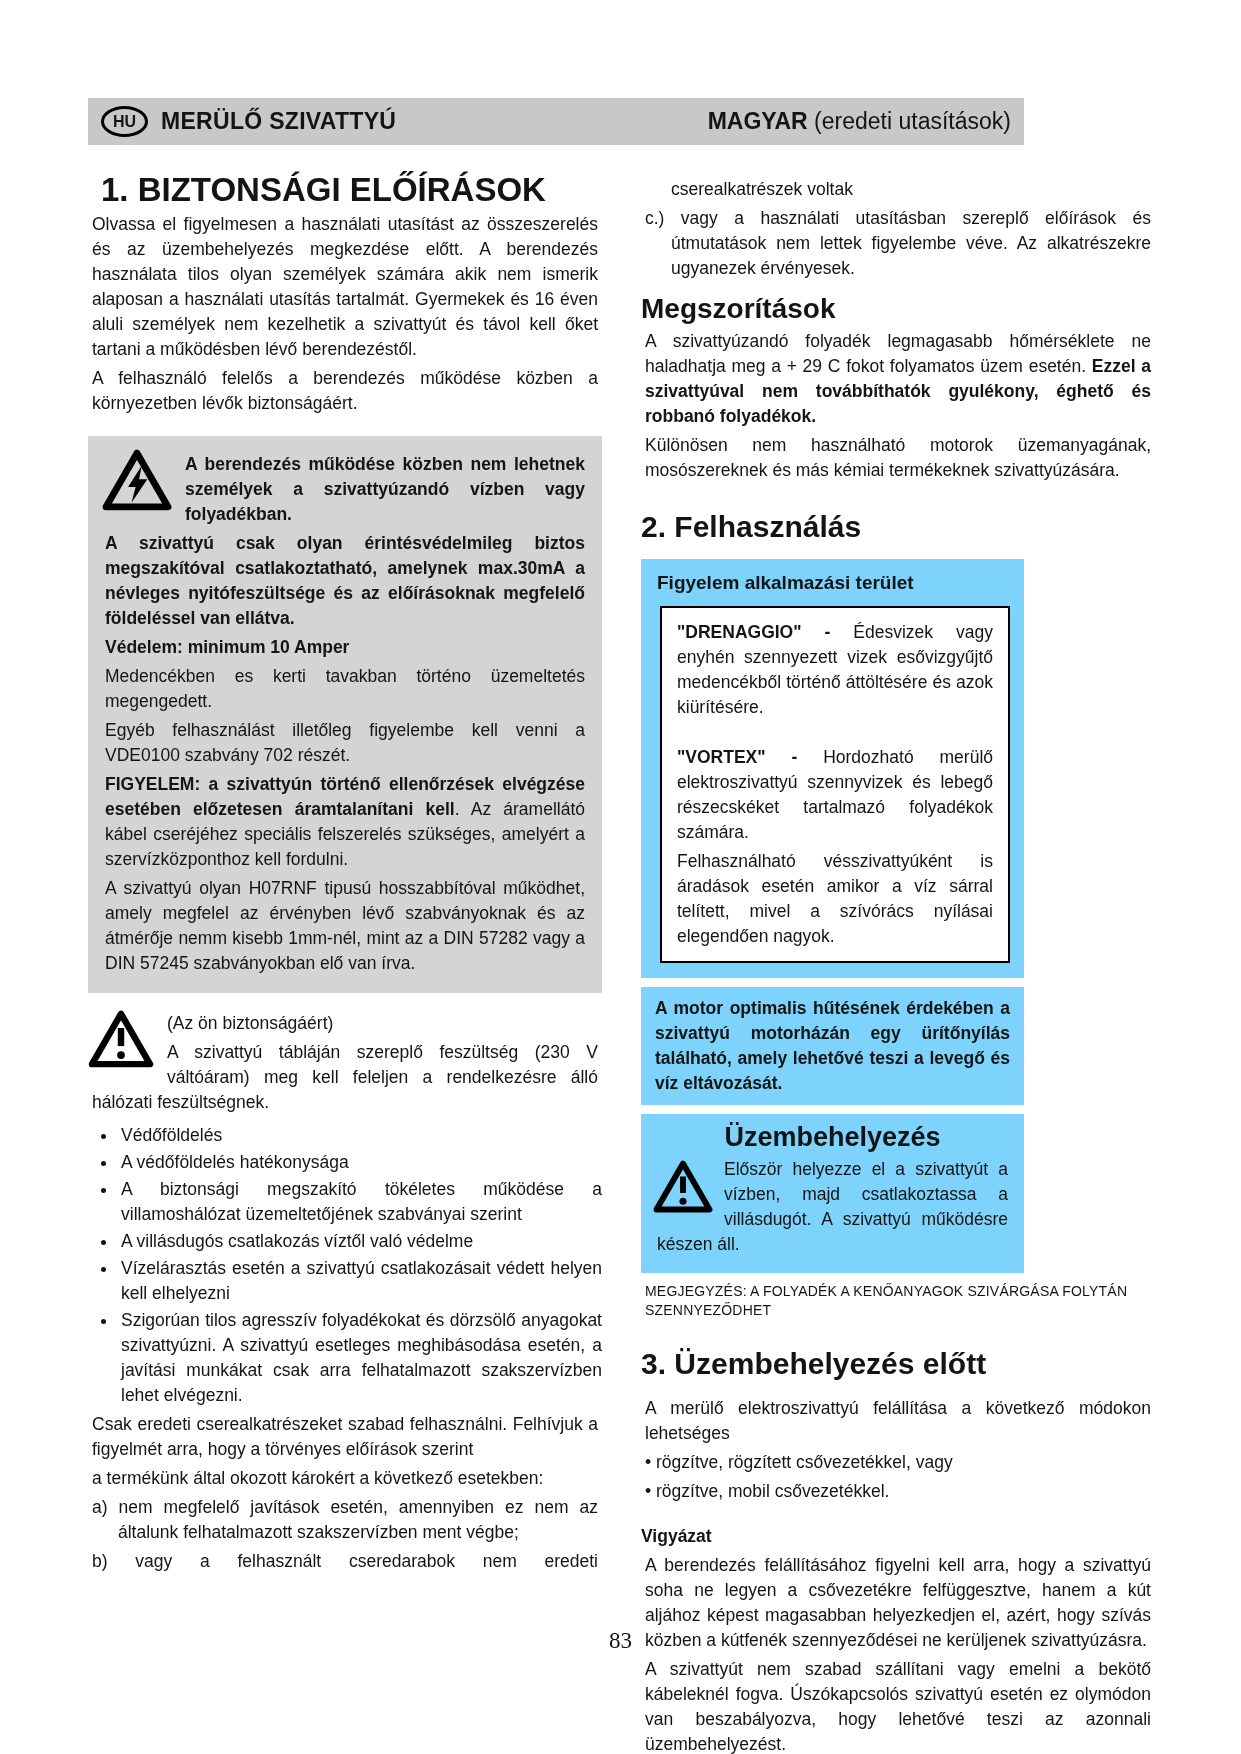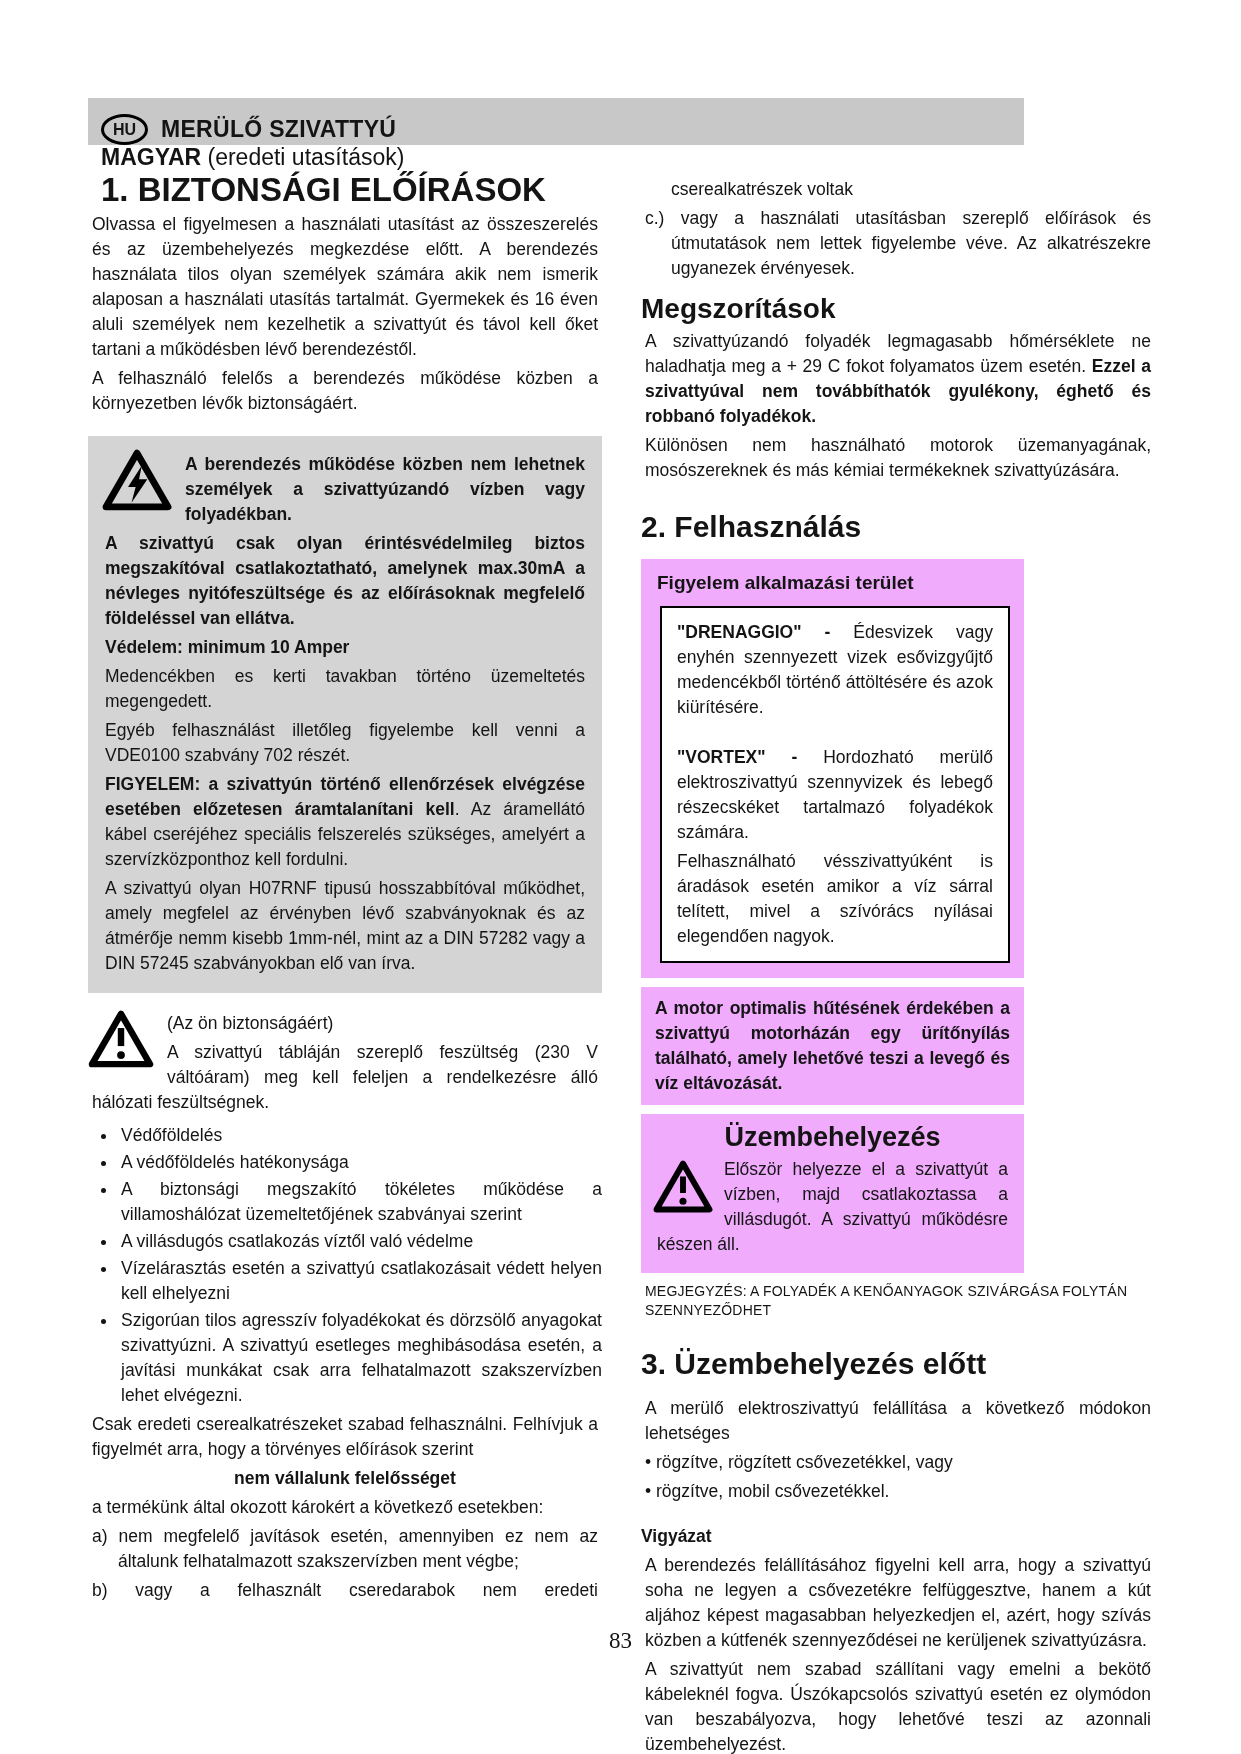--- a/index.html
+++ b/index.html
@@ -7,23 +7,22 @@
   .page {
     width: 1241px; height: 1754px; position: relative; overflow: hidden;
     background: #ffffff; margin: 0 auto;
     font-family: "Liberation Sans", "DejaVu Sans", sans-serif;
     font-size: 17.5px; line-height: 25px; color: #141414;
   }
   .content { padding: 98px 86px 0 88px; }
 
   .header-bar {
     width: 936px; height: 47px; background: #c8c8c8;
-    display: flex; justify-content: space-between;
-    padding: 16px 13px;
-    flex-direction: column;
+    display: flex; align-items: center; justify-content: space-between;
+    padding: 0 13px;
   }
   .header-left { display: flex; align-items: center; gap: 13px; }
   .hu-badge {
     display: inline-flex; align-items: center; justify-content: center;
     width: 47px; height: 31px; border: 3px solid #000; border-radius: 50%;
     font-size: 16px; font-weight: bold; background: transparent;
   }
   .header-title { font-size: 23px; font-weight: bold; letter-spacing: .3px; }
   .header-right { font-size: 23px; }
 
@@ -45,21 +44,21 @@
   .warnbox { background: #d4d4d4; padding: 12px 13px 13px; margin: 20px 0 14px; overflow: hidden; }
   .warnbox .tri { float: left; width: 70px; height: 62px; margin: 1px 13px 4px 1px; }
   .clear { clear: left; }
 
   .safety-note { margin-top: 12px; overflow: hidden; }
   .safety-note .tri { float: left; width: 66px; height: 58px; margin: 3px 13px 2px 0; }
 
   .bullets { margin: 4px 0 2px; padding-left: 30px; }
   .bullets li { text-align: justify; padding-left: 3px; margin: 0 0 2px; }
 
-  .graybox { background: #f0abfc; width: 383px; }
+  .graybox { background: #7dd3fc; width: 383px; }
   .app-box { padding: 11px 14px 15px; margin-top: 12px; }
   .app-label { font-size: 19px; font-weight: bold; margin: 0 0 11px 2px; }
   .inner-box { background: #ffffff; border: 2px solid #000; padding: 8px 11px; margin-left: 5px; }
   .gap-top { margin-top: 25px; }
 
   .motor-box { padding: 9px 14px; margin-top: 9px; font-weight: bold; text-align: justify; }
   .install-box { padding: 5px 12px 12px; margin-top: 9px; overflow: hidden; }
   .install-heading { font-size: 27px; line-height: 32px; font-weight: bold; text-align: center; margin: 2px 0 3px; }
   .install-box .tri { float: left; width: 60px; height: 53px; margin: 4px 11px 2px 0; }
 
@@ -124,21 +123,20 @@
         <ul class="bullets">
           <li>Védőföldelés</li>
           <li>A védőföldelés hatékonysága</li>
           <li>A biztonsági megszakító tökéletes működése a villamoshálózat üzemeltetőjének szabványai szerint</li>
           <li>A villásdugós csatlakozás víztől való védelme</li>
           <li>Vízelárasztás esetén a szivattyú csatlakozásait védett helyen kell elhelyezni</li>
           <li>Szigorúan tilos agresszív folyadékokat és dörzsölő anyagokat szivattyúzni. A szivattyú esetleges meghibásodása esetén, a javítási munkákat csak arra felhatalmazott szakszervízben lehet elvégezni.</li>
         </ul>
 
         <p class="just">Csak eredeti cserealkatrészeket szabad felhasználni. Felhívjuk a figyelmét arra, hogy a törvényes előírások szerint</p>
-        <p class="center bold">nem vállalunk felelősséget</p>
         <p class="just">a termékünk által okozott károkért a következő esetekben:</p>
         <p class="hang">a) nem megfelelő javítások esetén, amennyiben ez nem az általunk felhatalmazott szakszervízben ment végbe;</p>
         <p class="hang stretch">b) vagy a felhasznált cseredarabok nem eredeti</p>
       </div>
 
       <div class="col">
         <p class="indent">cserealkatrészek voltak</p>
         <p class="hang">c.) vagy a használati utasításban szereplő előírások és útmutatások nem lettek figyelembe véve. Az alkatrészekre ugyanezek érvényesek.</p>
 
         <h2 class="h2">Megszorítások</h2>

